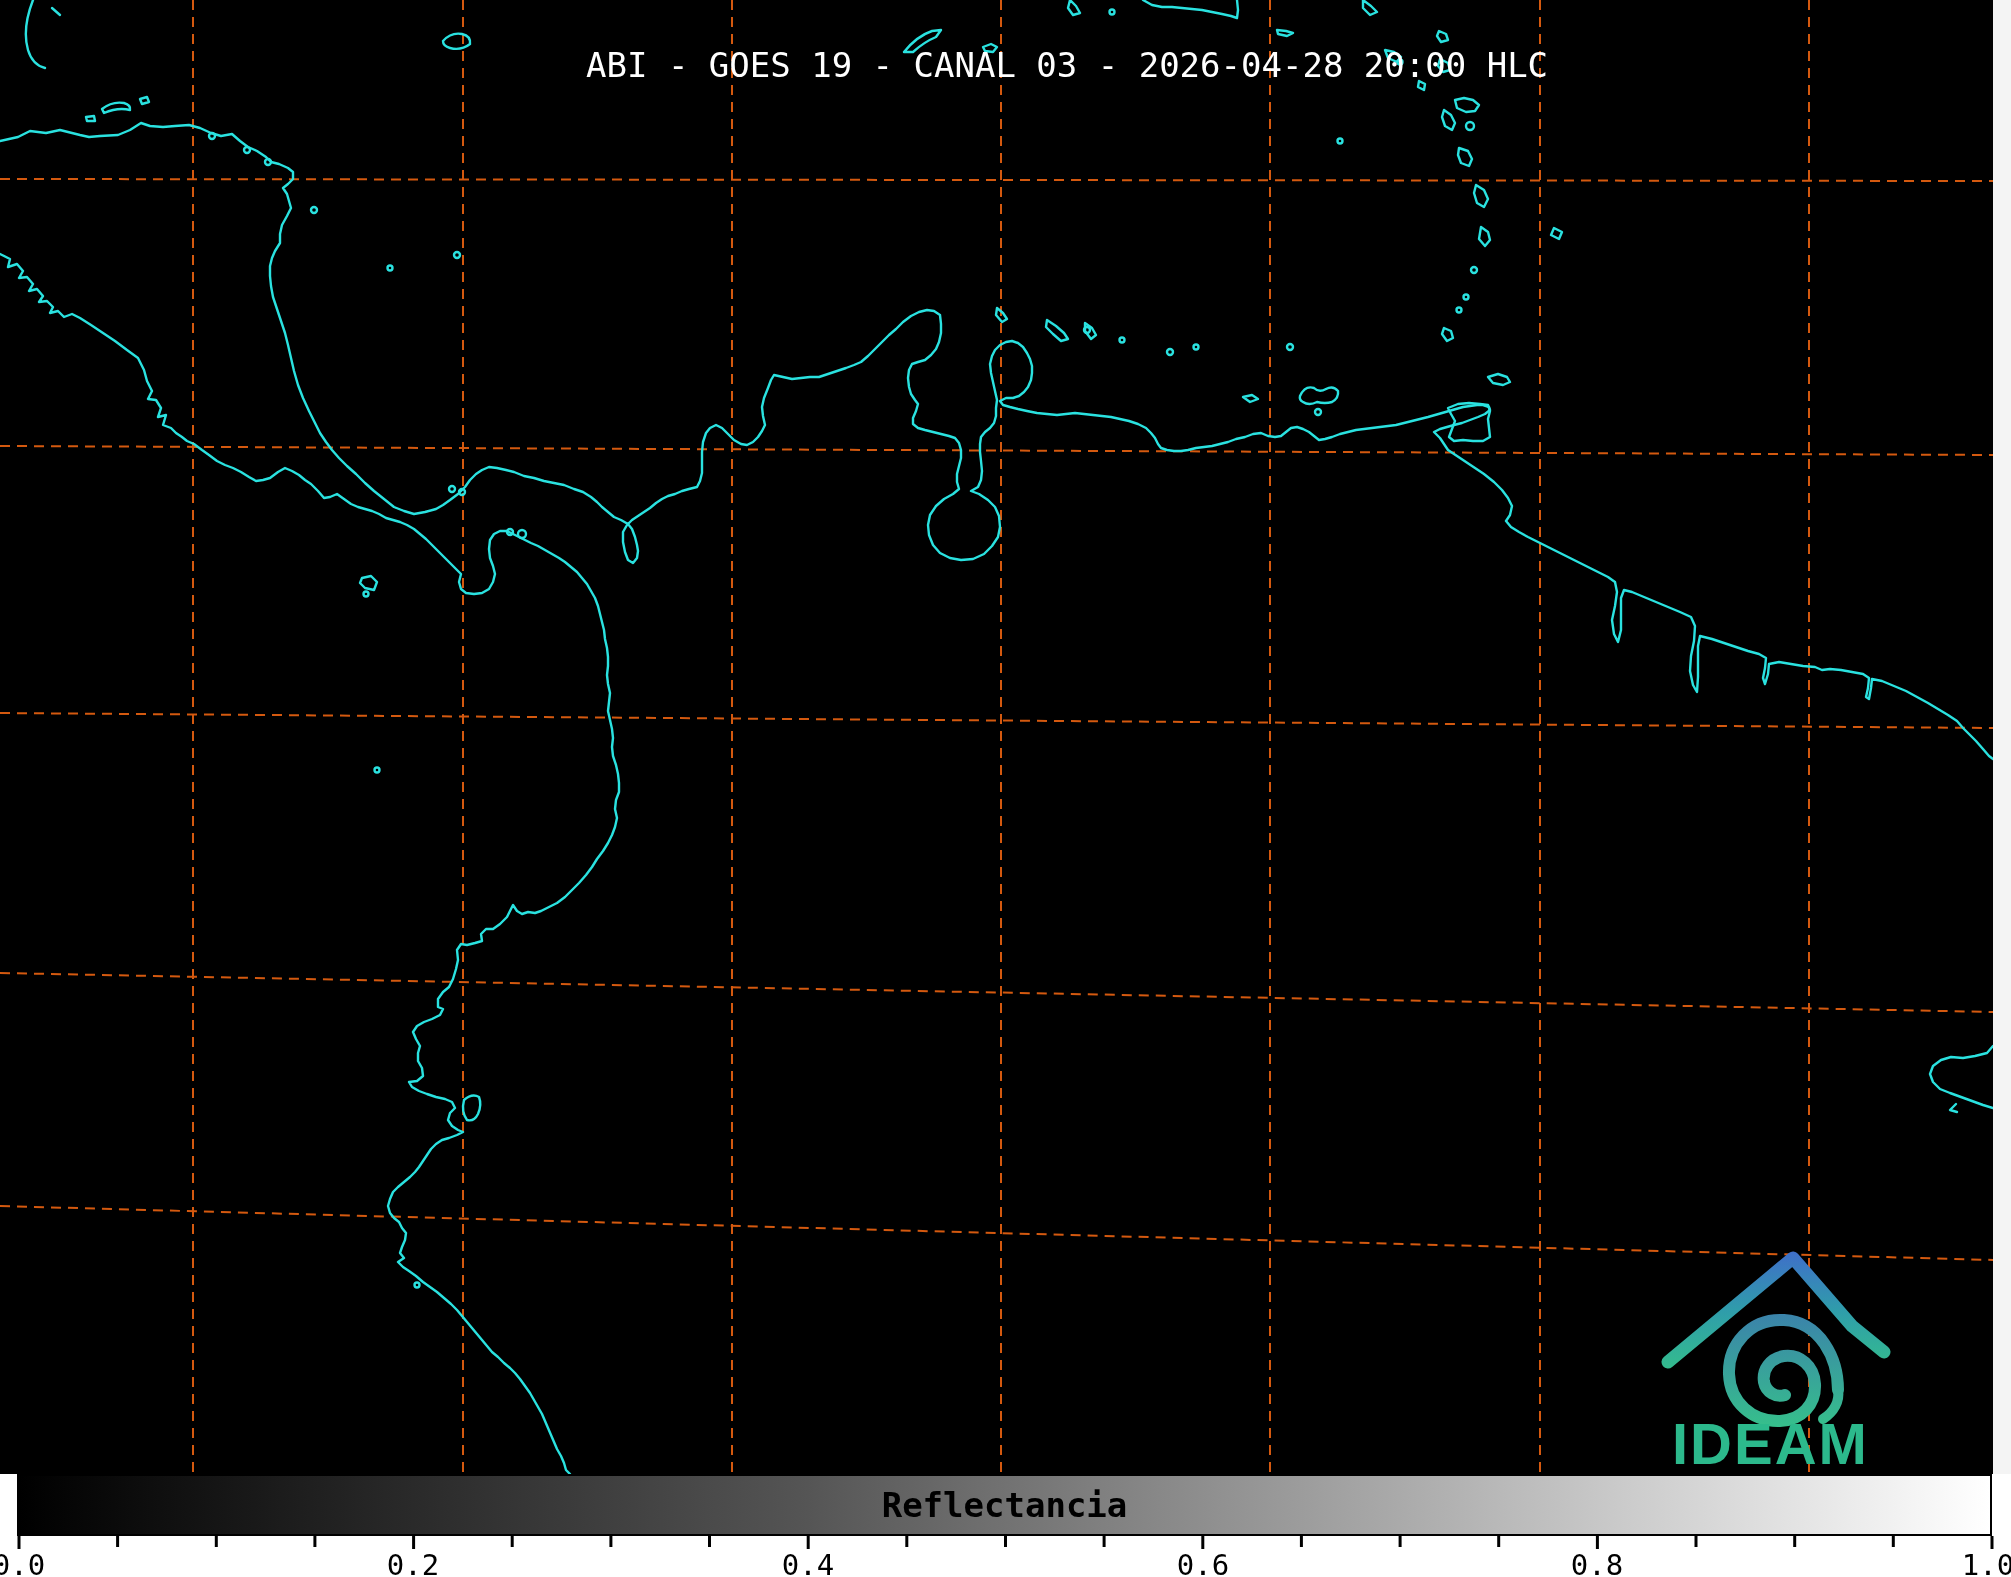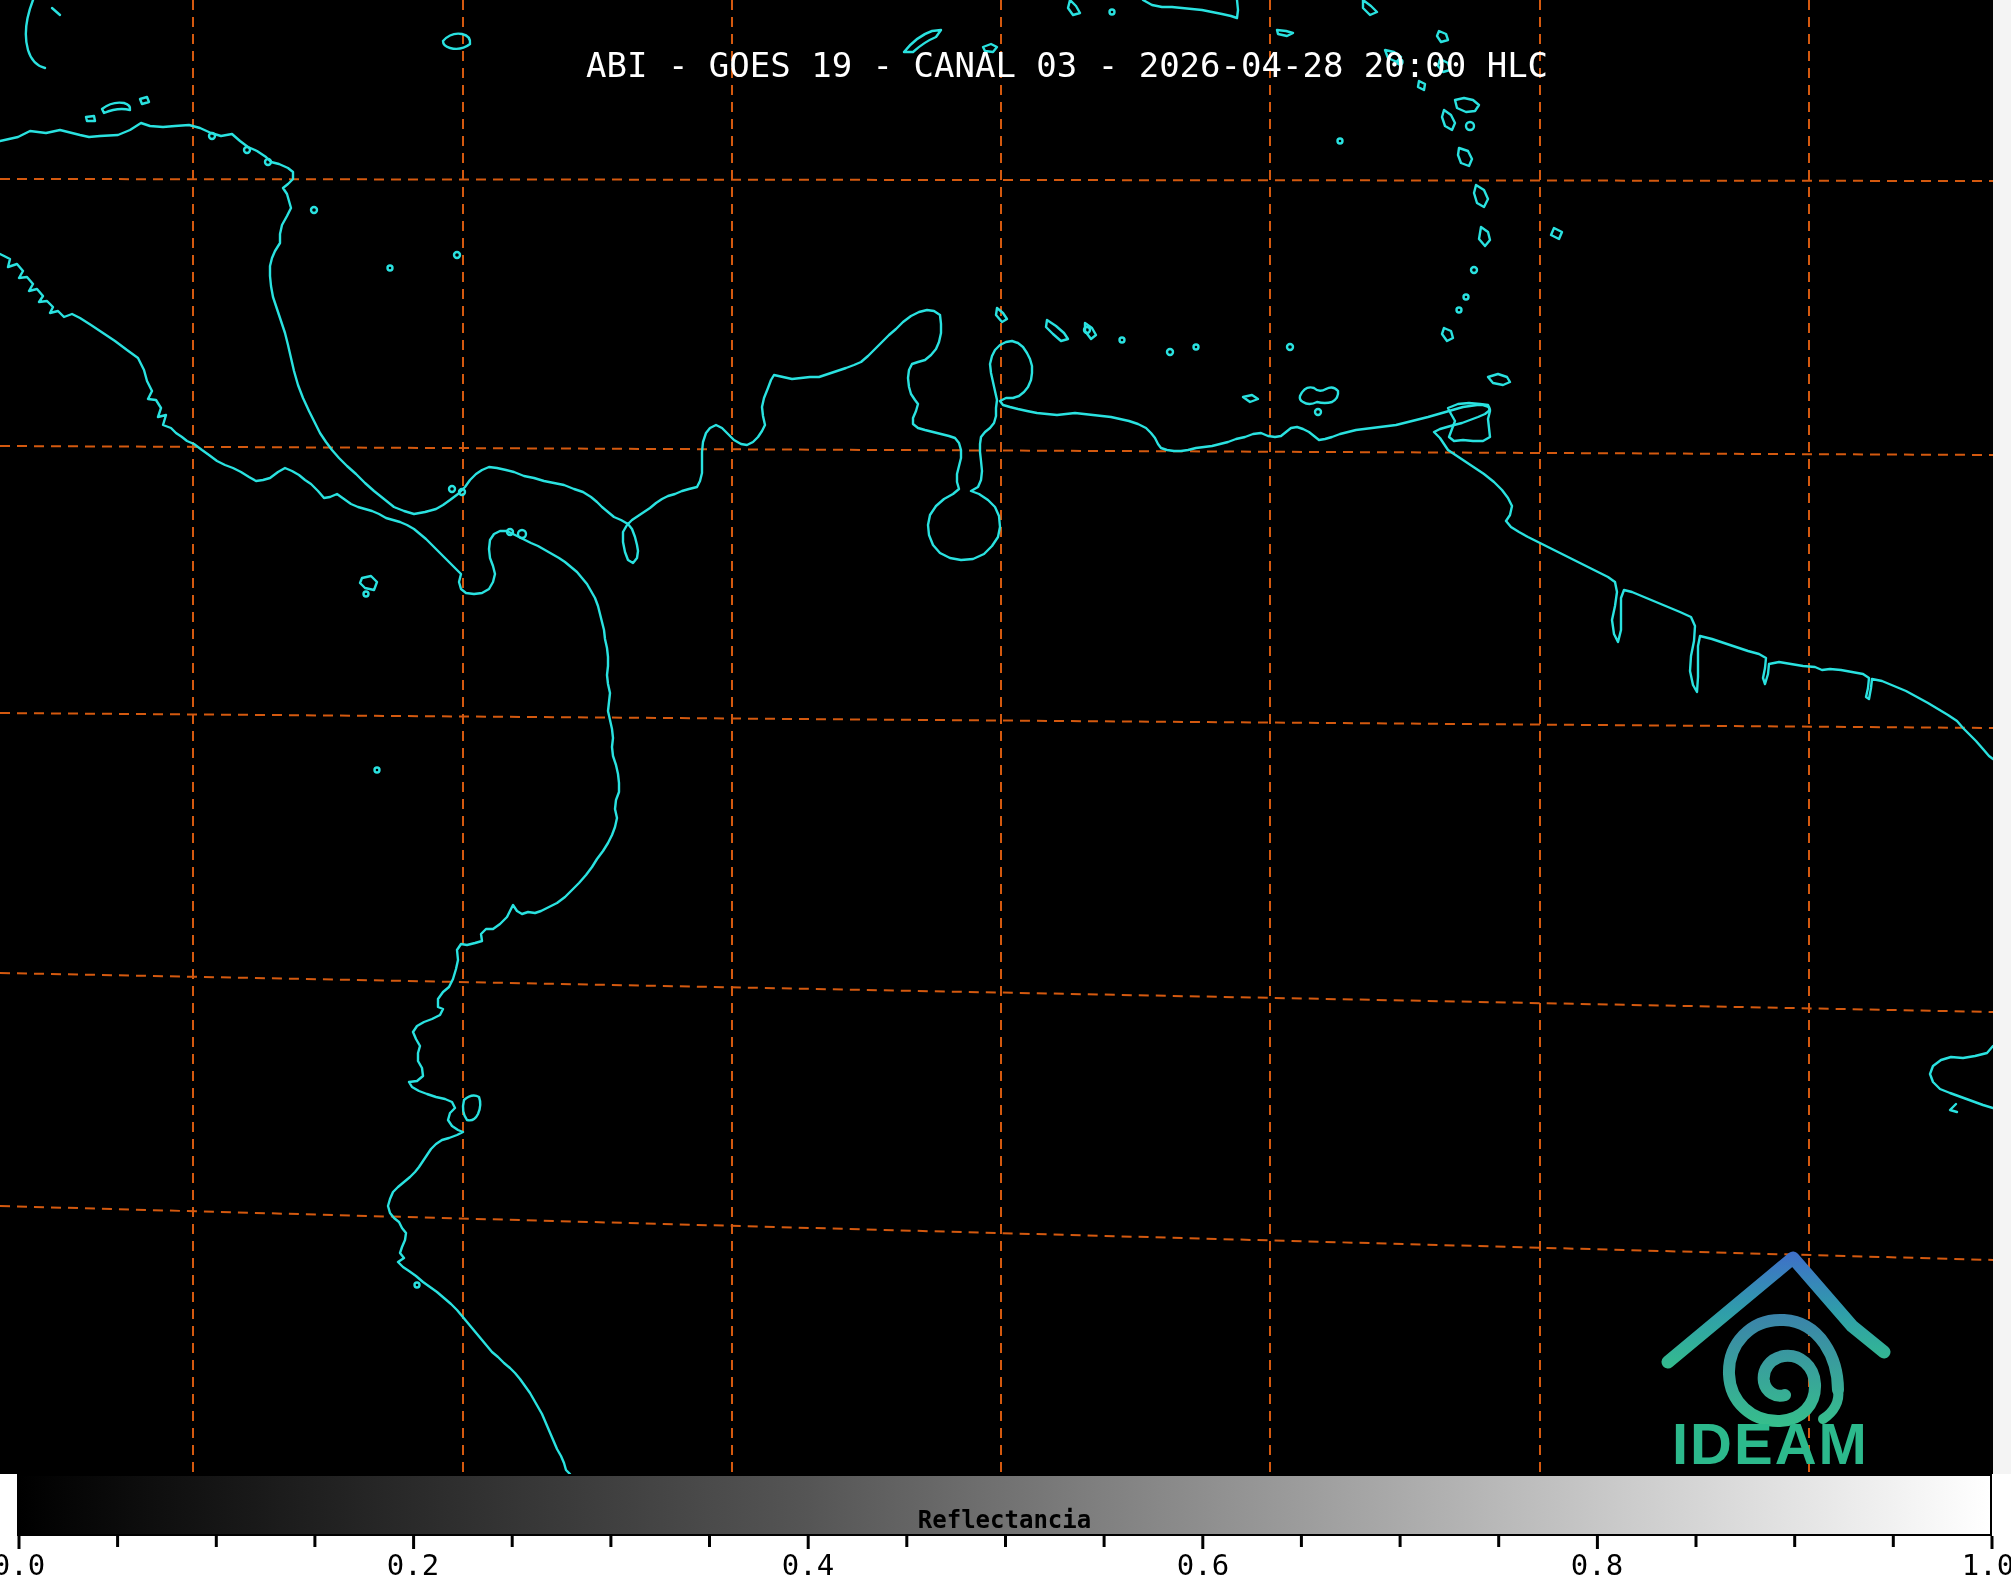--- a/index.html
+++ b/index.html
@@ -22,23 +22,22 @@
     margin-left:37px;
   }
   #colorbar{
     position:absolute;left:17px;top:1474px;width:1975px;height:62px;
     background:linear-gradient(to right,#000000 0%,#2a2a2a 20%,#555555 40%,#808080 55%,#aaaaaa 70%,#d5d5d5 85%,#ffffff 100%);
     border:2px solid #000000;box-sizing:border-box;
   }
   #colorbar-label{
     position:absolute;left:0;top:0;width:100%;height:100%;
     display:flex;align-items:center;justify-content:center;
-    font-size:24px;font-weight:bold;color:#000000;
+    font-size:34px;font-weight:bold;color:#000000;
     font-family:"DejaVu Sans Mono", monospace;
-    margin-top:15px;
   }
   #tick-row{position:absolute;left:0;top:1536px;width:2011px;height:31px;background:#ffffff;}
   .tick-label{
     position:absolute;top:12px;transform:translateX(-50%);
     font-size:29px;color:#000000;font-family:"DejaVu Sans Mono", monospace;white-space:pre;
   }
   svg{display:block;}
 </style>
 </head>
 <body>

